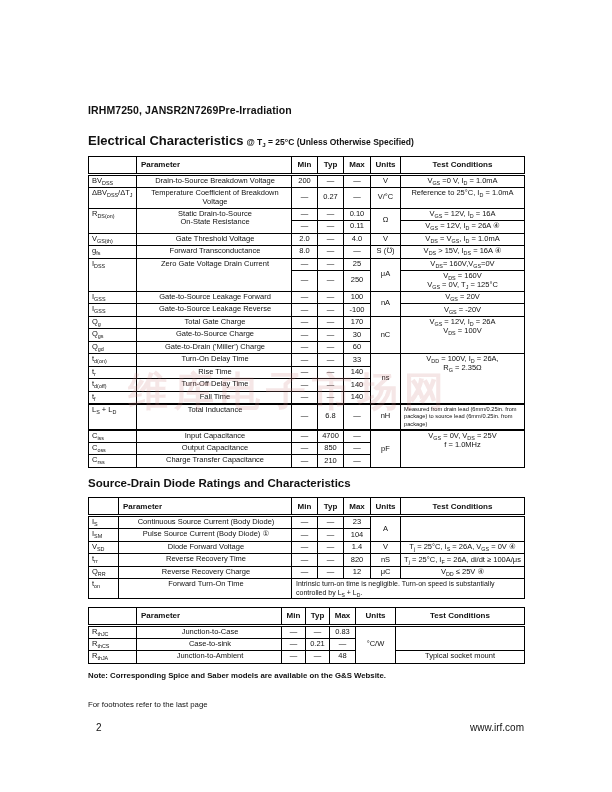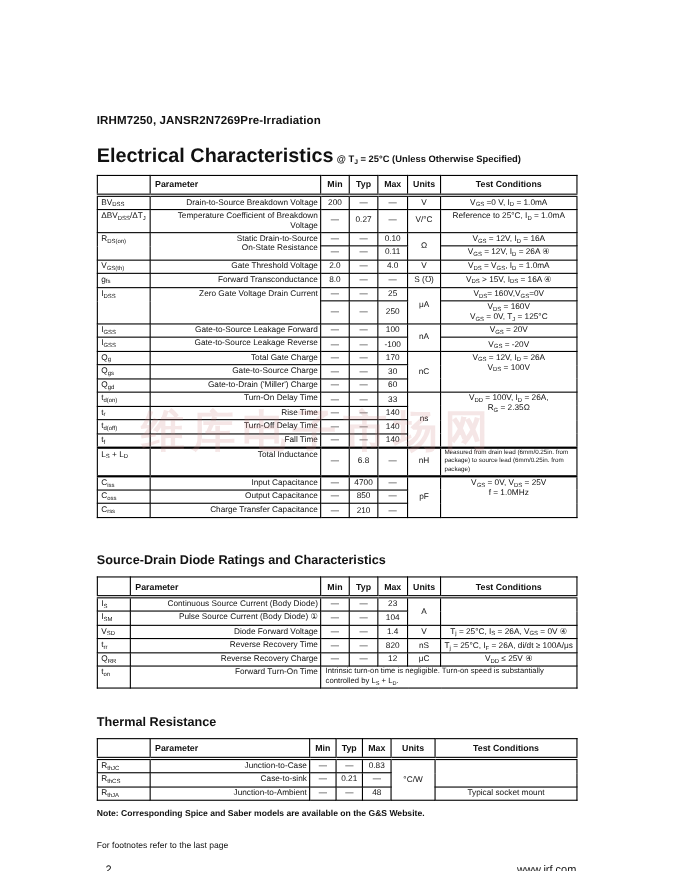--- a/index.html
+++ b/index.html
@@ -3,34 +3,34 @@
 <meta charset="utf-8">
 <style>
   html,body{margin:0;padding:0;background:#ffffff;}
   .page{position:relative;width:612px;height:792px;background:#fff;box-sizing:border-box;
         padding:0 88px;font-family:"Liberation Sans",sans-serif;color:#111;overflow:hidden;}
   
   .doc-header{display:flex;padding-top:104px;
               font-weight:bold;font-size:10.5px;letter-spacing:.1px;}
   
   .sec1-title{margin-top:16px;line-height:1;}
-  .sec1-title .big{font-size:18px;font-weight:bold;}
+  .sec1-title .big{font-size:13px;font-weight:bold;}
   .sec1-title .cond{font-size:8.5px;font-weight:bold;margin-left:3px;}
-  .sec-title{margin-top:34px;font-size:11.5px;font-weight:bold;line-height:1;}
+  .sec-title{margin-top:10px;font-size:11.5px;font-weight:bold;line-height:1;}
   .sec-title.thermal{margin-top:26px;}
   
   table.spec{border-collapse:collapse;width:436px;table-layout:fixed;margin-top:8px;
              font-size:7.5px;border:1.5px solid #000;}
   .spec th,.spec td{border:1px solid #000;padding:1px 2px;line-height:1.18;overflow:hidden;}
   .spec thead th{font-size:8px;font-weight:bold;text-align:center;height:14px;
                  border-bottom:3px double #000;}
   .spec thead th:nth-child(2){text-align:left;padding-left:4px;}
   .spec tr{height:12.5px;}
   td.sym{text-align:left;padding-left:3px;vertical-align:top;}
-  td.par{text-align:right;padding-left:4px;vertical-align:top;}
+  td.par{text-align:center;padding-left:4px;vertical-align:top;}
   td.num,td.unit,td.tc{text-align:center;vertical-align:middle;}
   td.vt{vertical-align:top;}
   td.bt{border-top:2px solid #000;}
   td.tiny{font-size:5.7px;text-align:left;line-height:1.3;padding:1px 3px;vertical-align:top;}
   td.note{text-align:left;font-size:7px;padding-left:4px;}
   sub{font-size:0.72em;line-height:0;vertical-align:-0.3em;}
   
   .note-line{margin-top:7px;font-size:7.8px;font-weight:bold;}
   .footnote-line{margin-top:20px;font-size:7.8px;}
   .page-footer{display:flex;justify-content:space-between;align-items:center;margin-top:13px;font-size:10px;}
@@ -316,21 +316,20 @@
           <td class="tc">V<sub>DD</sub> ≤ 25V ④</td>
         </tr>
         <tr>
           <td class="sym">t<sub>on</sub></td>
           <td class="par">Forward Turn-On Time</td>
           <td class="tc note" colspan="5">Intrinsic turn-on time is negligible. Turn-on speed is substantially controlled by L<sub>S</sub> + L<sub>D</sub>.</td>
         </tr>
       </tbody>
     </table>
 
-  <div class="sec-title thermal">Thermal Resistance</div>
 
   <table class="spec">
     <colgroup>
         <col style="width:48px">
         <col style="width:145px">
         <col style="width:24px">
         <col style="width:24px">
         <col style="width:26px">
         <col style="width:40px">
         <col style="width:129px">

